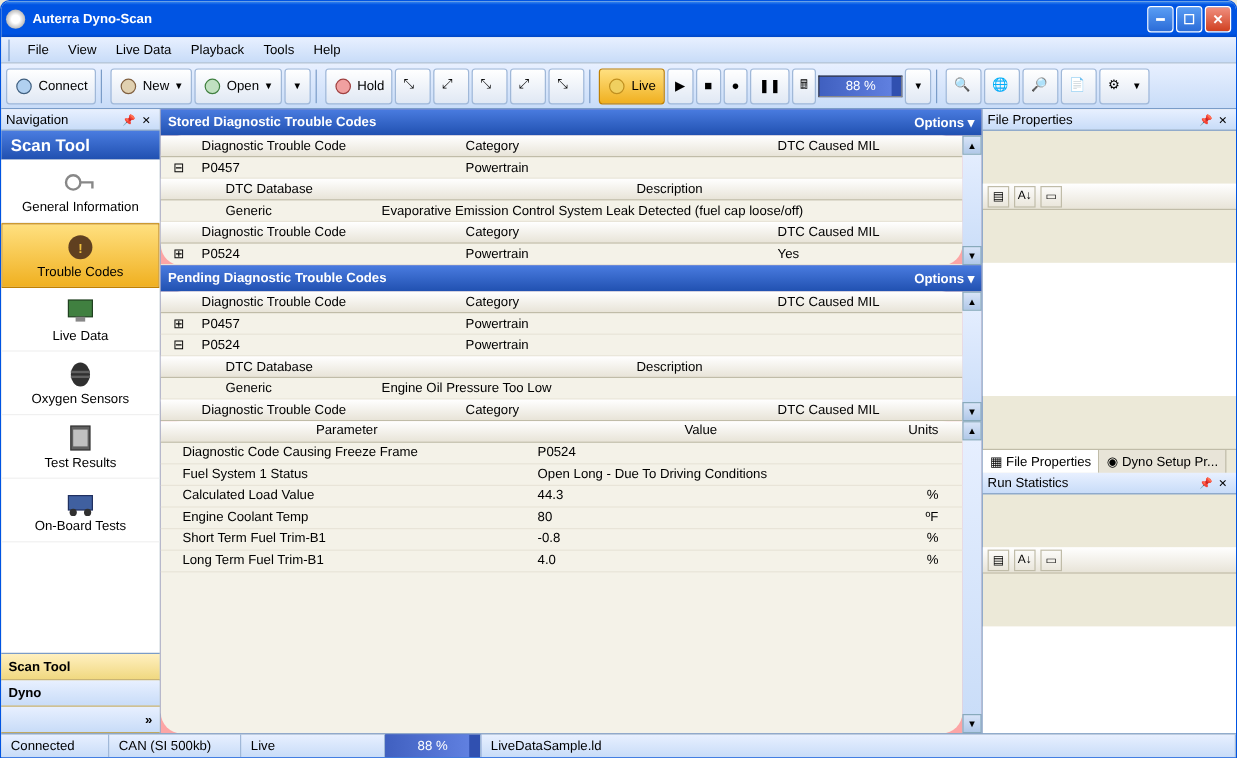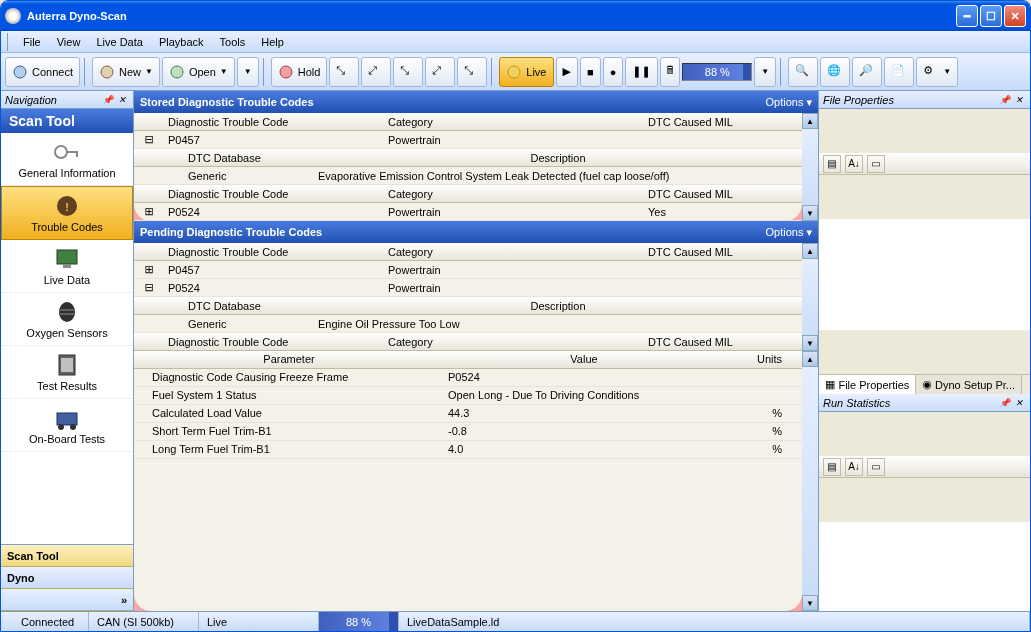--- a/index.html
+++ b/index.html
@@ -19,35 +19,35 @@
 .tbtn { height: 30px; display: inline-flex; align-items: center; padding: 0 6px; border: 1px solid #a0b8d8; border-radius: 3px; background: linear-gradient(to bottom, #fff, #e0e8f4); cursor: pointer; gap: 4px; }
 .tbtn .ico { width: 16px; height: 16px; display: inline-block; }
 .tbtn .arrow { font-size: 8px; }
 .tsep { width: 4px; height: 28px; border-left: 1px solid #7a9cc8; margin: 0 2px; }
 .tbtn.live-active { background: linear-gradient(to bottom, #ffe080, #f0b020); border-color: #c08000; }
 .progress { width: 70px; height: 18px; background: #3050b0; color: white; display: flex; align-items: center; justify-content: center; border: 1px inset #888; position: relative; }
 .progress::before { content: ''; position: absolute; left: 0; top: 0; bottom: 0; width: 88%; background: linear-gradient(to right, #4060c0, #6080e0); }
 .progress span { position: relative; z-index: 1; }
 .body { flex: 1; display: flex; min-height: 0; }
 .nav { width: 133px; display: flex; flex-direction: column; border-right: 1px solid #7a9cc8; }
-.panel-header { height: 18px; background: linear-gradient(to bottom, #e8f0ff, #c8dcf8); display: flex; align-items: center; padding: 0 4px; border-bottom: 1px solid #7a9cc8; font-size: 11px; font-style: italic; }
+.panel-header { height: 18px; background: linear-gradient(to bottom, #e8f0ff, #c8dcf8); display: flex; align-items: center; padding: 0 4px; border-bottom: 1px solid #7a9cc8; font-size: 11px; }
 .panel-header .sp { flex: 1; }
 .panel-header .pbtn { width: 14px; height: 14px; display: inline-flex; align-items: center; justify-content: center; cursor: pointer; font-size: 9px; }
 .nav-title { height: 24px; background: linear-gradient(to bottom, #4a7ce0, #2050b0); color: white; font-size: 14px; font-weight: bold; display: flex; align-items: center; padding: 0 8px; }
 .nav-items { flex: 1; background: white; overflow: auto; }
 .nav-item { display: flex; flex-direction: column; align-items: center; padding: 6px 2px; cursor: pointer; border-bottom: 1px solid #f0f0f0; text-align: left; }
 .nav-item.selected { background: linear-gradient(to bottom, #ffe080, #f0b020); border: 1px solid #c08000; }
 .nav-item .nico { width: 32px; height: 26px; margin-bottom: 2px; }
 .nav-tabs { border-top: 1px solid #7a9cc8; }
 .nav-tab { height: 22px; background: linear-gradient(to bottom, #fff0c0, #f0d880); border-bottom: 1px solid #c0a860; display: flex; align-items: center; padding: 0 6px; font-weight: bold; cursor: pointer; }
 .nav-tab.inactive { background: linear-gradient(to bottom, #e8f0ff, #c8dcf8); font-weight: bold; }
 .center { flex: 1; display: flex; flex-direction: column; background: #fca5a5; min-width: 0; justify-content: space-between; }
 .section-header { height: 22px; background: linear-gradient(to bottom, #4a7ce0, #2050b0); color: white; font-size: 13px; font-weight: bold; display: flex; align-items: center; padding: 0 6px; }
 .section-header .sp { flex: 1; }
-.section-header .opt { font-size: 11px; font-weight: normal; cursor: pointer; }
+.section-header .opt { font-size: 11px; font-weight: bold; cursor: pointer; }
 .grid { background: #f4f2e8; border-radius: 17px; }
 .grid-hdr { display: flex; background: linear-gradient(to bottom, #fff, #e8e4d8); border-bottom: 1px solid #c0bca8; height: 18px; align-items: center; }
 .grid-hdr .col, .grid-row .col { padding: 2px 4px; }
 .grid-row { display: flex; height: 18px; align-items: center; border-bottom: 1px solid #e8e4d8; }
 .col-exp { width: 30px; text-align: center; cursor: pointer; }
 .col-dtc { width: 220px; }
 .col-cat { width: 260px; }
 .col-mil { flex: 1; }
 .col-db { width: 130px; }
 .col-desc { flex: 1; }
@@ -396,20 +396,25 @@
                 <div class="col-param">Fuel System 1 Status</div>
                 <div class="col-val">Open Long - Due To Driving Conditions</div>
                 <div class="col-unit"></div>
               </div>
               <div class="ff-row">
                 <div class="col-param">Calculated Load Value</div>
                 <div class="col-val">44.3</div>
                 <div class="col-unit">%</div>
               </div>
               <div class="ff-row">
+                <div class="col-param">Engine Coolant Temp</div>
+                <div class="col-val">80</div>
+                <div class="col-unit">ºF</div>
+              </div>
+              <div class="ff-row">
                 <div class="col-param">Short Term Fuel Trim-B1</div>
                 <div class="col-val">-0.8</div>
                 <div class="col-unit">%</div>
               </div>
               <div class="ff-row">
                 <div class="col-param">Long Term Fuel Trim-B1</div>
                 <div class="col-val">4.0</div>
                 <div class="col-unit">%</div>
               </div>
             </div>
@@ -458,21 +463,21 @@
           <div class="rtbtn">▤</div>
           <div class="rtbtn">A↓</div>
           <div class="rtbtn">▭</div>
         </div>
         <div class="right-content" style="flex:1;"></div>
       </div>
     </div>
   </div>
 
   <div class="statusbar">
-    <div class="cell" style="width:76px;margin-left:12px;">Connected</div>
+    <div class="cell" style="width:90px;">Connected</div>
     <div class="cell" style="width:110px;">CAN (SI 500kb)</div>
     <div class="cell" style="width:120px;">Live</div>
     <div class="cell pcell">
         <span>88 %</span>
       </div>
     <div class="cell" style="flex:1;">LiveDataSample.ld</div>
   </div>
 </div>
 
 </body></html>

